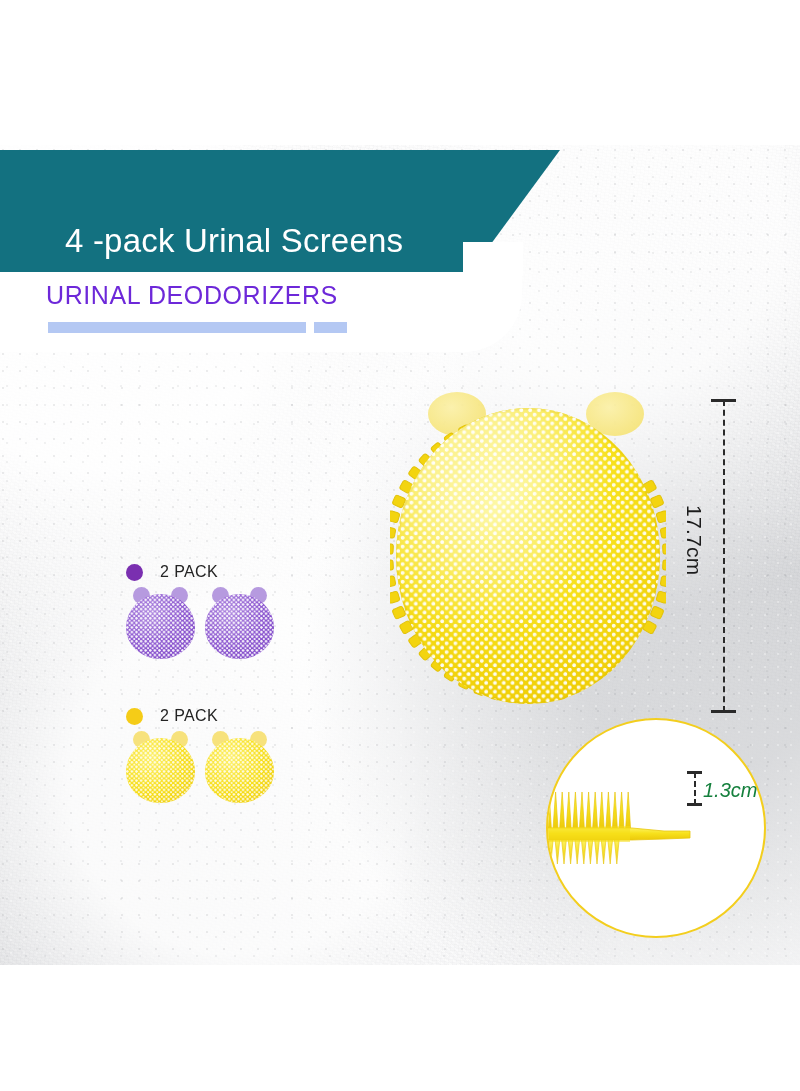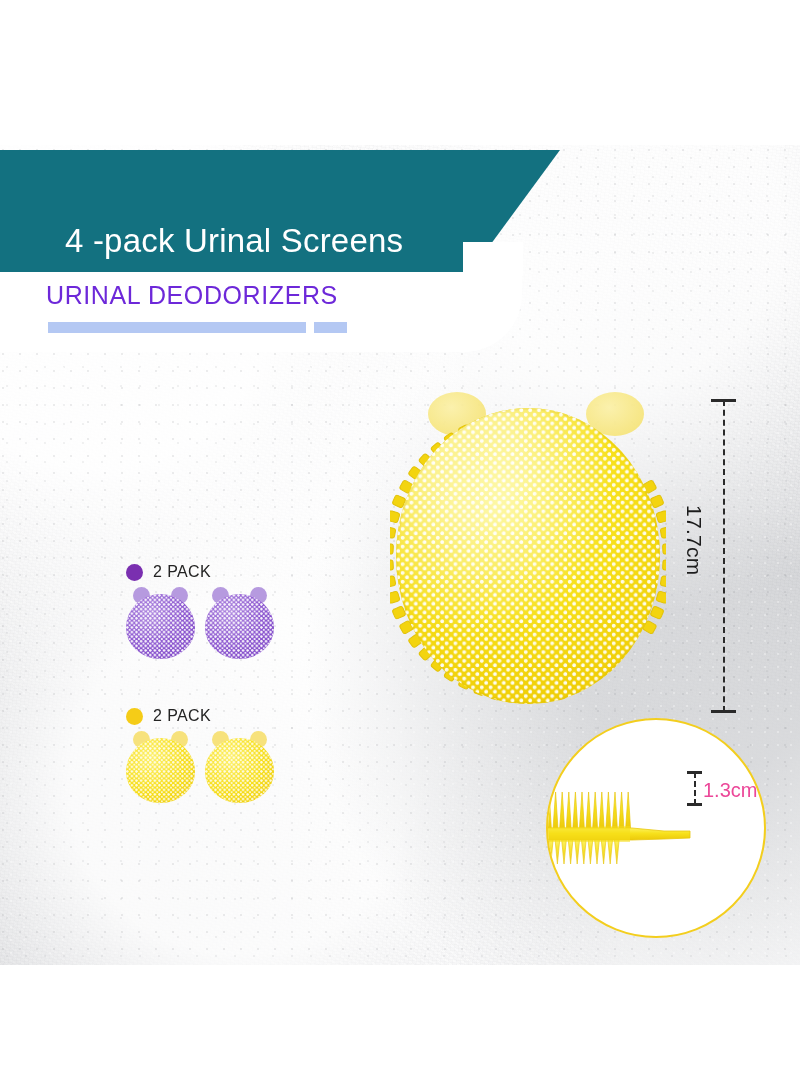--- a/index.html
+++ b/index.html
@@ -57,21 +57,21 @@
      width:60px;height:34px;background:#ffffff;}
   #banner-sub{position:absolute;left:46px;top:281px;font-size:25px;
      color:#6d28d9;letter-spacing:.6px;white-space:nowrap;}
   #rule-long{position:absolute;left:48px;top:322px;width:258px;height:11px;
      background:#b4c8f3;}
   #rule-short{position:absolute;left:314px;top:322px;width:33px;height:11px;
      background:#b4c8f3;}
 
   
   .pack-group{position:absolute;}
-  .pack-label{display:flex;align-items:center;gap:10px;margin-bottom:9px;}
+  .pack-label{display:flex;align-items:center;gap:17px;margin-bottom:9px;}
   .pack-dot{width:17px;height:17px;border-radius:50%;display:block;}
   .pack-dot.purple{background:#7a2fb0;}
   .pack-dot.yellow{background:#f5cc17;}
   .pack-text{font-size:16px;color:#232323;letter-spacing:.4px;}
   .pack-row{display:flex;gap:10px;}
 
   
   .disc{position:relative;width:69px;height:69px;}
   .disc .ear{position:absolute;top:-3px;width:17px;height:17px;border-radius:50%;}
   .disc .ear.l{left:7px;} .disc .ear.r{right:7px;}
@@ -122,21 +122,21 @@
   #dim-v-text{position:absolute;left:706px;top:505px;font-size:21px;color:#1c1c1c;
      transform:rotate(90deg);transform-origin:left top;white-space:nowrap;letter-spacing:.3px;}
 
   
   #inset{position:absolute;left:546px;top:718px;width:216px;height:216px;border-radius:50%;
      background:#ffffff;border:2px solid #f3ce1e;overflow:hidden;}
   #inset-profile{position:absolute;left:-34px;top:62px;width:218px;height:86px;}
   #dim-s{position:absolute;left:694px;top:772px;width:0;height:33px;border-left:2px dashed #2a2a2a;}
   #dim-s-cap-top{position:absolute;left:687px;top:771px;width:15px;height:0;border-top:3px solid #2a2a2a;}
   #dim-s-cap-bot{position:absolute;left:687px;top:803px;width:15px;height:0;border-top:3px solid #2a2a2a;}
-  #dim-s-text{position:absolute;left:703px;top:779px;font-size:20px;color:#ec4899;white-space:nowrap;}
+  #dim-s-text{position:absolute;left:703px;top:779px;font-size:20px;color:#15803d;white-space:nowrap;font-style:italic;}
 </style>
 </head>
 <body>
 
 <div id="stage">
 
   <div id="bg-texture"></div>
   <div id="bg-grain"></div>
   <div id="bg-grain2"></div>
 

